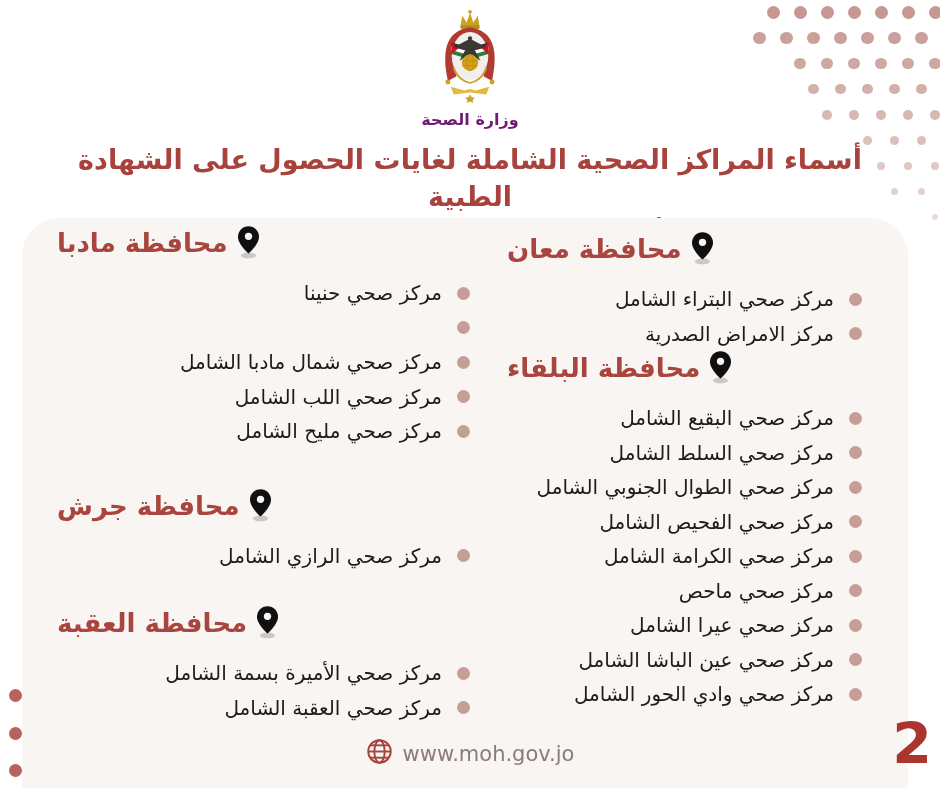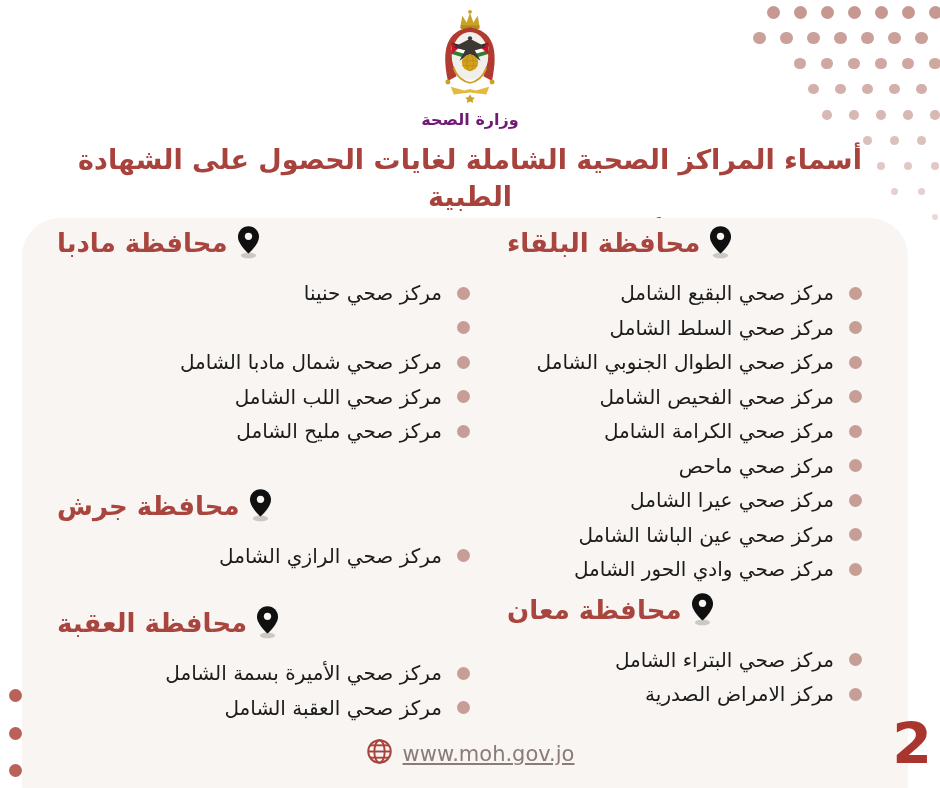--- a/index.html
+++ b/index.html
@@ -35,21 +35,21 @@
   .sec-aqaba .gov{margin-top:33px;}
   
   ul.centers{list-style:none; margin:0; padding:0;}
   ul.centers li{display:flex; align-items:center; gap:15px; height:34.5px;
                 justify-content:flex-start;}
   .bullet{width:13px; height:13px; border-radius:50%; background:#C79E96; flex:0 0 13px;}
   .center-name{color:#1c1c1c; font-size:20px; white-space:nowrap;}
   
   .footer{position:absolute; left:0; right:0; top:738px; display:flex;
           justify-content:center; align-items:center; gap:10px; direction:ltr;}
-  .website{color:#8B7C76; font-size:21px;text-decoration:underline;}
+  .website{color:#8B7C76; font-size:21px;}
   .page-num{position:absolute; right:8px; top:714px; color:#A9352E;
             font-size:57px; font-weight:bold; line-height:60px; direction:ltr;}
   .pin-wrap{display:inline-flex;}
 </style>
 </head>
 <body>
 
 <div class="page">
 
   <div class="decor" id="dots-tr">
@@ -157,20 +157,43 @@
     <div>أسماء المراكز الصحية الشاملة لغايات الحصول على الشهادة الطبية</div>
     <div>لأداء مناسك الحج لموسم 2026</div>
   </div>
 
   <div class="card"></div>
 
   <div class="columns">
 
     <div class="col-a">
 
+      <section class="sec sec-maan">
+        <h2 class="gov">
+          <span class="pin-wrap">
+            <svg width="23" height="33" viewBox="0 0 24 34">
+              <ellipse cx="12" cy="30.5" rx="8" ry="3" fill="#ccc8c4"></ellipse>
+              <path d="M12 0C5.9 0 1 4.9 1 11c0 8 11 17.5 11 17.5S23 19 23 11C23 4.9 18.1 0 12 0z" fill="#101010"></path>
+              <circle cx="12" cy="10.5" r="3.8" fill="#f8f5f2"></circle>
+            </svg>
+          </span>
+          <span class="gov-name">محافظة معان</span>
+        </h2>
+        <ul class="centers">
+          <li>
+              <span class="bullet"></span>
+              <span class="center-name">مركز صحي البتراء الشامل</span>
+            </li>
+          <li>
+              <span class="bullet"></span>
+              <span class="center-name">مركز الامراض الصدرية</span>
+            </li>
+        </ul>
+      </section>
+
       <section class="sec sec-balqa">
         <h2 class="gov">
           <span class="pin-wrap">
             <svg width="23" height="33" viewBox="0 0 24 34">
               <ellipse cx="12" cy="30.5" rx="8" ry="3" fill="#ccc8c4"></ellipse>
               <path d="M12 0C5.9 0 1 4.9 1 11c0 8 11 17.5 11 17.5S23 19 23 11C23 4.9 18.1 0 12 0z" fill="#101010"></path>
               <circle cx="12" cy="10.5" r="3.8" fill="#f8f5f2"></circle>
             </svg>
           </span>
           <span class="gov-name">محافظة البلقاء</span>
@@ -204,43 +227,20 @@
               <span class="bullet"></span>
               <span class="center-name">مركز صحي عيرا الشامل</span>
             </li>
           <li>
               <span class="bullet"></span>
               <span class="center-name">مركز صحي عين الباشا الشامل</span>
             </li>
           <li>
               <span class="bullet"></span>
               <span class="center-name">مركز صحي وادي الحور الشامل</span>
-            </li>
-        </ul>
-      </section>
-
-      <section class="sec sec-maan">
-        <h2 class="gov">
-          <span class="pin-wrap">
-            <svg width="23" height="33" viewBox="0 0 24 34">
-              <ellipse cx="12" cy="30.5" rx="8" ry="3" fill="#ccc8c4"></ellipse>
-              <path d="M12 0C5.9 0 1 4.9 1 11c0 8 11 17.5 11 17.5S23 19 23 11C23 4.9 18.1 0 12 0z" fill="#101010"></path>
-              <circle cx="12" cy="10.5" r="3.8" fill="#f8f5f2"></circle>
-            </svg>
-          </span>
-          <span class="gov-name">محافظة معان</span>
-        </h2>
-        <ul class="centers">
-          <li>
-              <span class="bullet"></span>
-              <span class="center-name">مركز صحي البتراء الشامل</span>
-            </li>
-          <li>
-              <span class="bullet"></span>
-              <span class="center-name">مركز الامراض الصدرية</span>
             </li>
         </ul>
       </section>
 
     </div>
 
     <div class="col-b">
 
       <section class="sec sec-madaba">
         <h2 class="gov">

